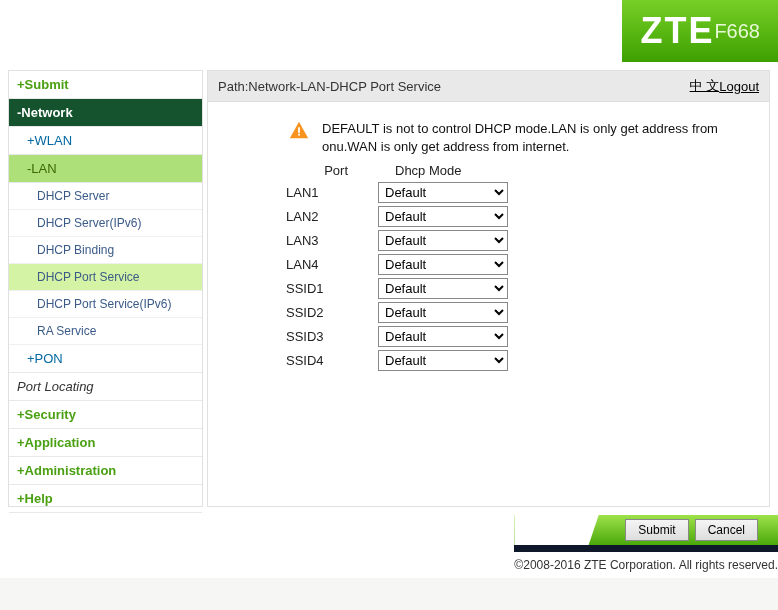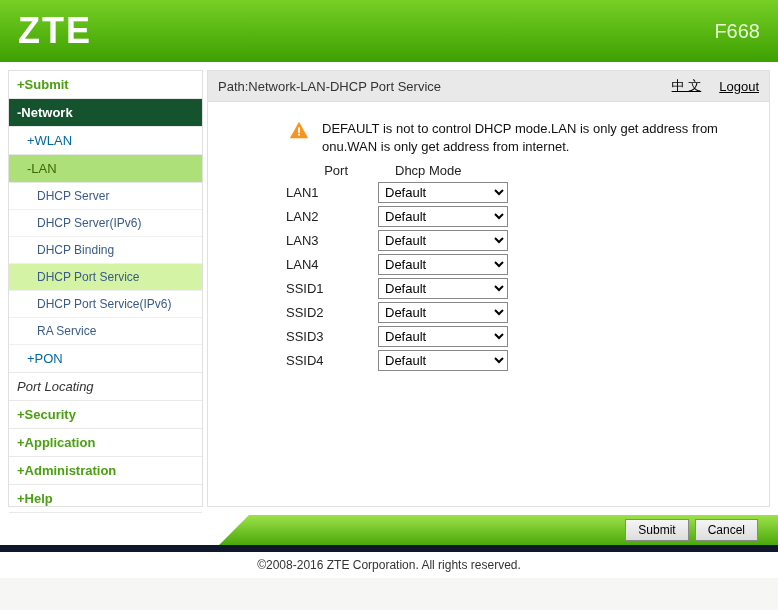--- a/index.html
+++ b/index.html
@@ -1,17 +1,17 @@
 <!DOCTYPE html>
 <html><head>
 <meta charset="utf-8">
 <style>
 * { box-sizing: border-box; margin: 0; padding: 0; }
 body { font-family: Arial, sans-serif; font-size: 13px; color: #222; background: #f6f6f4; }
-.page { width: 778px; height: 578px; margin: 0 auto; background: #ffffff; position: relative; display: flex; flex-direction: column; }
+.page { width: 778px; height: 578px; margin: 0 auto; background: #ffffff; position: relative; display: flex; flex-direction: column; align-items: flex-end; }
 
 
 .hdr { height: 62px; background: linear-gradient(to bottom, #77cf26, #3da000); display: flex; align-items: center; padding: 0 18px; justify-content: space-between; }
 .hdr .logo { color: #fff; font-weight: bold; font-size: 36px; letter-spacing: 2px; font-family: "Arial Black", Arial, sans-serif; }
 .hdr .model { color: #e8f9d8; font-size: 20px; }
 
 
 .main { flex: 1; display: flex; padding: 8px; gap: 4px; overflow: hidden; }
 
 
@@ -22,21 +22,21 @@
 .nav-sub { padding: 6px 18px; color: #0369a1; border-bottom: 1px solid #e8e8e8; }
 .nav-sub.open { background: #aee07a; color: #3a6b00; }
 .nav-leaf { padding: 6px 28px; color: #3a5b88; border-bottom: 1px solid #f0f0f0; font-size: 12px; }
 .nav-leaf.active { background: #d5f3a4; }
 .nav-plain { padding: 6px 8px; color: #333; border-bottom: 1px solid #e8e8e8; font-style: italic; }
 .help-icon-row { flex: 1; display: flex; align-items: flex-end; justify-content: flex-end; padding: 10px; }
 .qmark { width: 18px; height: 18px; border-radius: 50%; background: #3f9a00; color: #fff; display: flex; align-items: center; justify-content: center; font-size: 12px; font-weight: bold; }
 
 
 .content { flex: 1; border: 1px solid #e0e0e0; display: flex; flex-direction: column; }
-.pathbar { background: #e9e9e9; padding: 6px 10px; display: flex; align-items: center; gap: 18px; border-bottom: 1px solid #ddd; }
+.pathbar { background: #e9e9e9; padding: 6px 10px; display: flex; align-items: center; border-bottom: 1px solid #ddd; }
 .pathbar .path { flex: 1; color: #333; }
 .pathbar a { color: #000; text-decoration: underline; cursor: pointer; }
 .body { flex: 1; padding: 18px 20px; overflow: auto; }
 .warn-row { display: flex; gap: 12px; align-items: flex-start; margin-left: 60px; margin-bottom: 8px; }
 .warn-icon { width: 22px; height: 22px; flex-shrink: 0; }
 .warn-icon svg { width: 100%; height: 100%; }
 .warn-text { font-size: 13px; color: #111; line-height: 1.35; }
 .tbl { margin-left: 50px; }
 .tbl-head { display: flex; gap: 47px; font-size: 13px; margin-bottom: 4px; }
 .tbl-head .c1 { width: 70px; text-align: right; }

